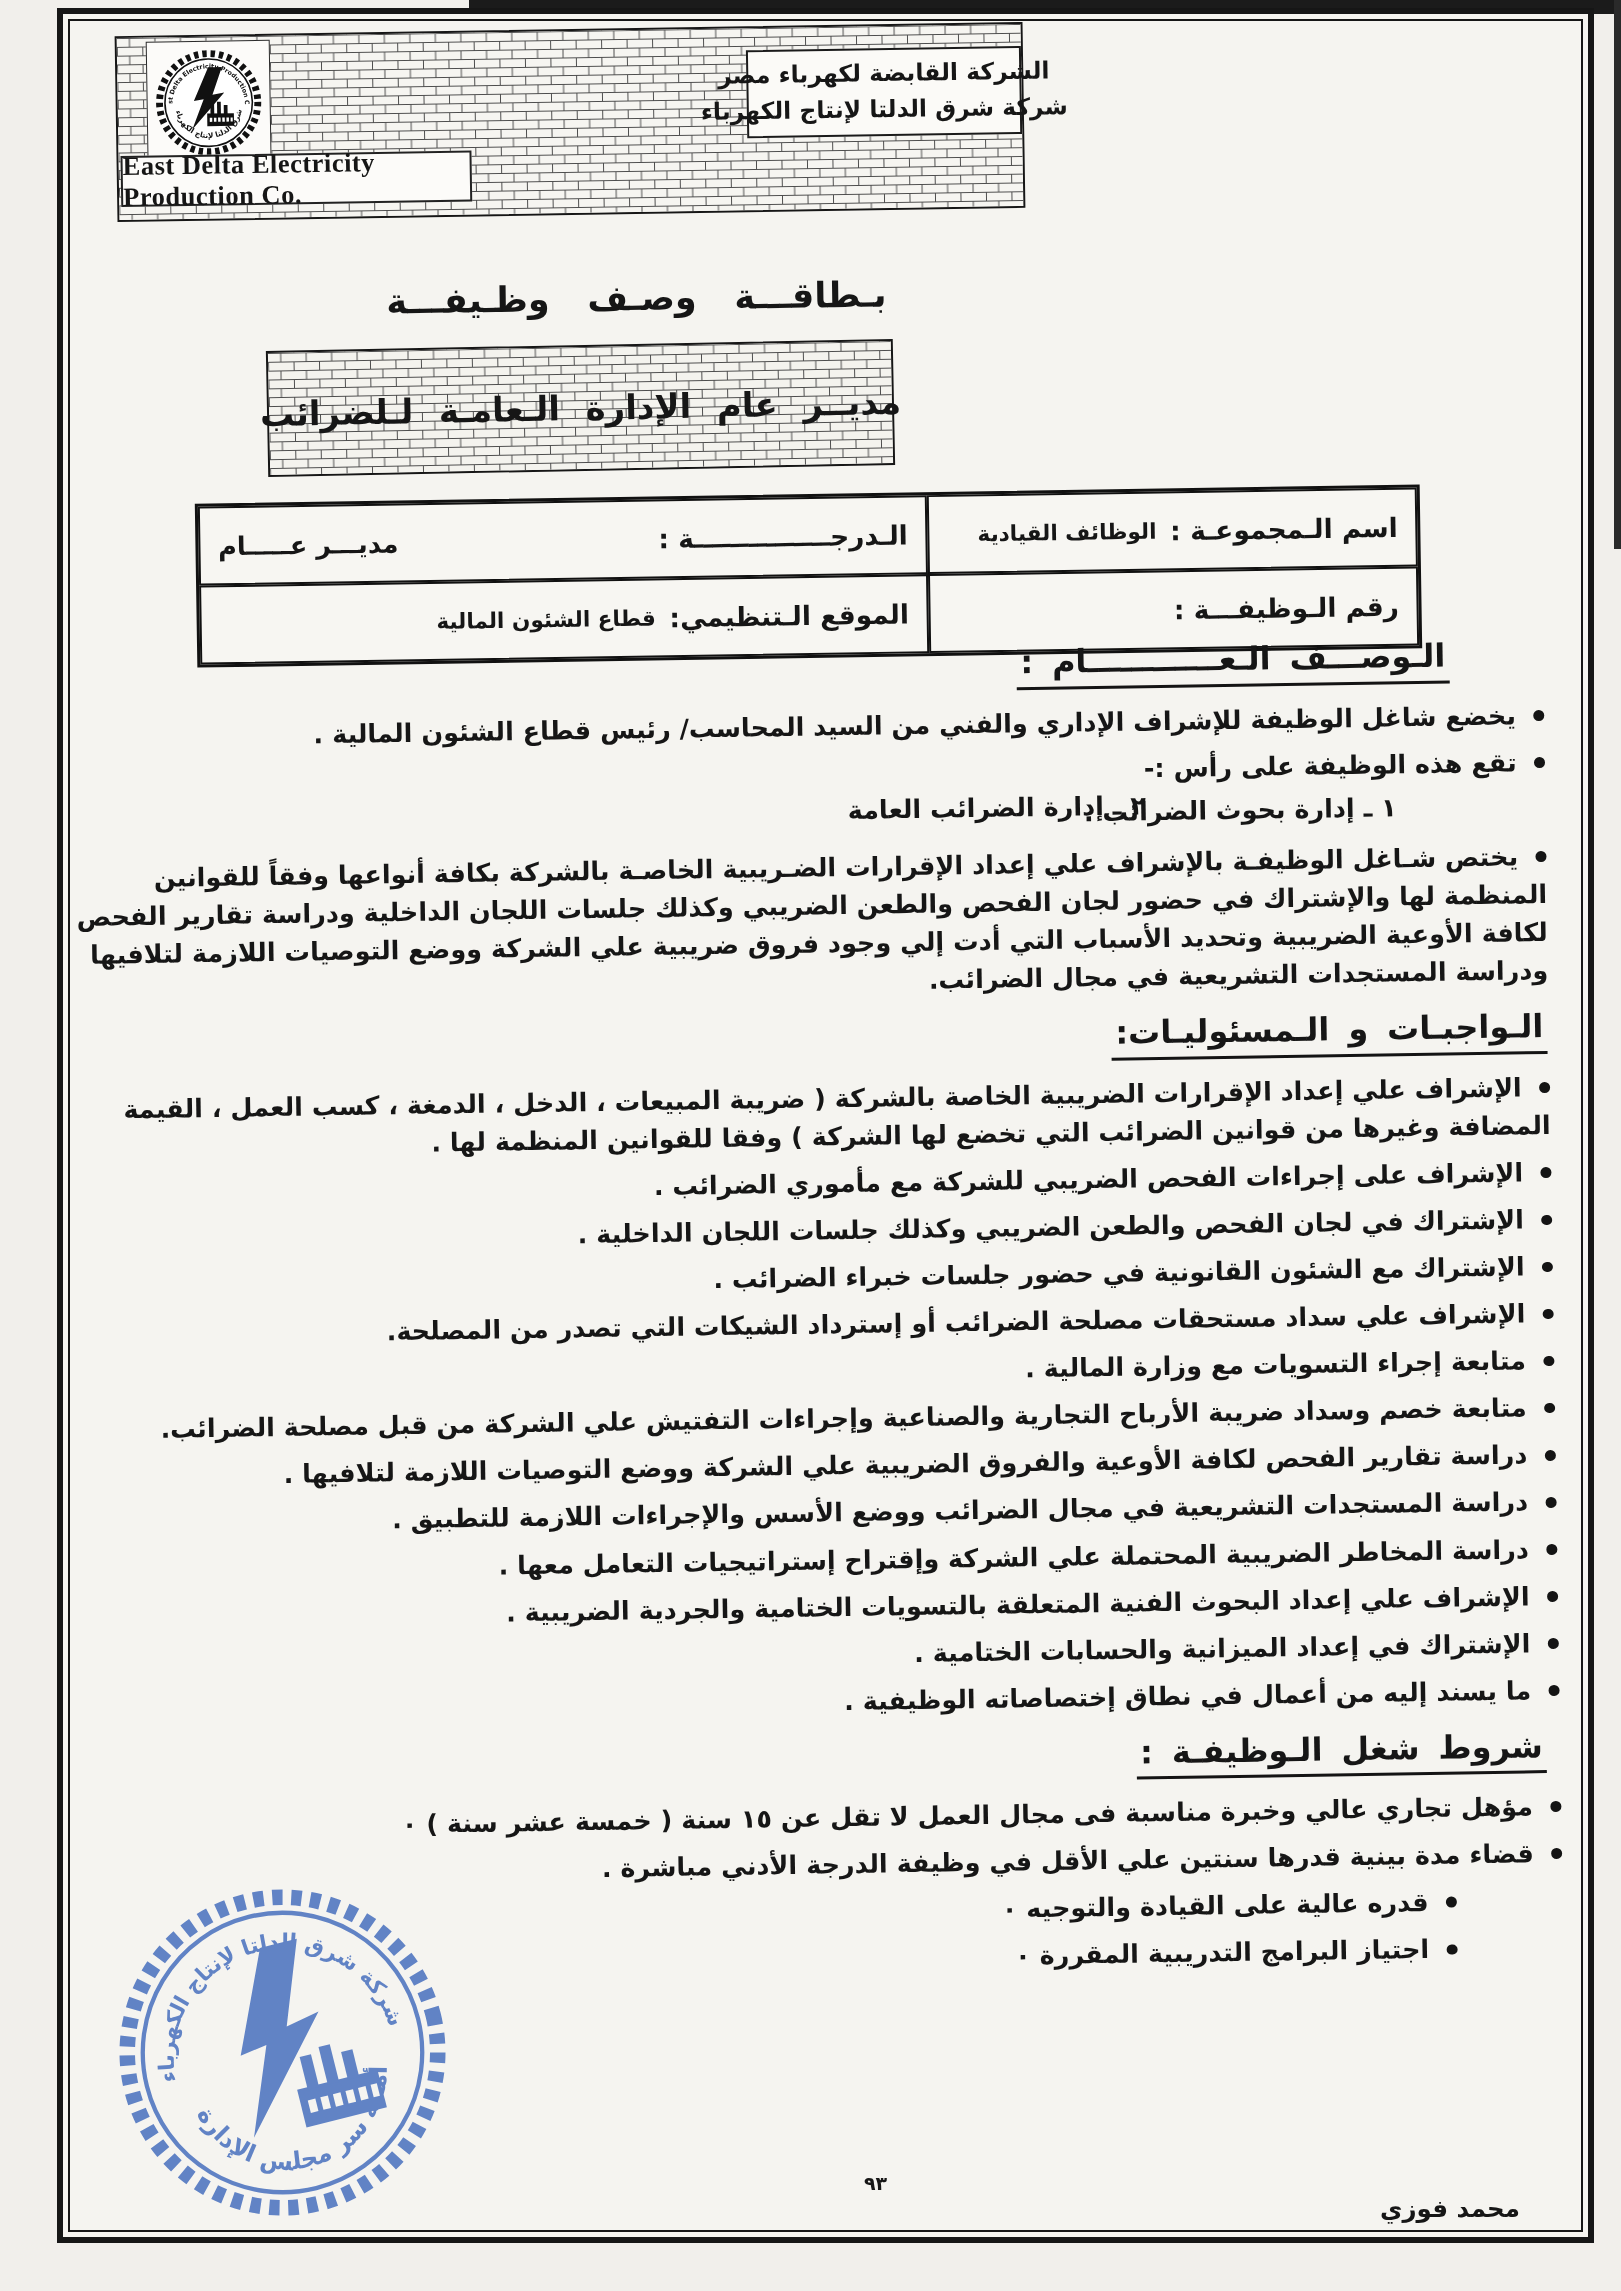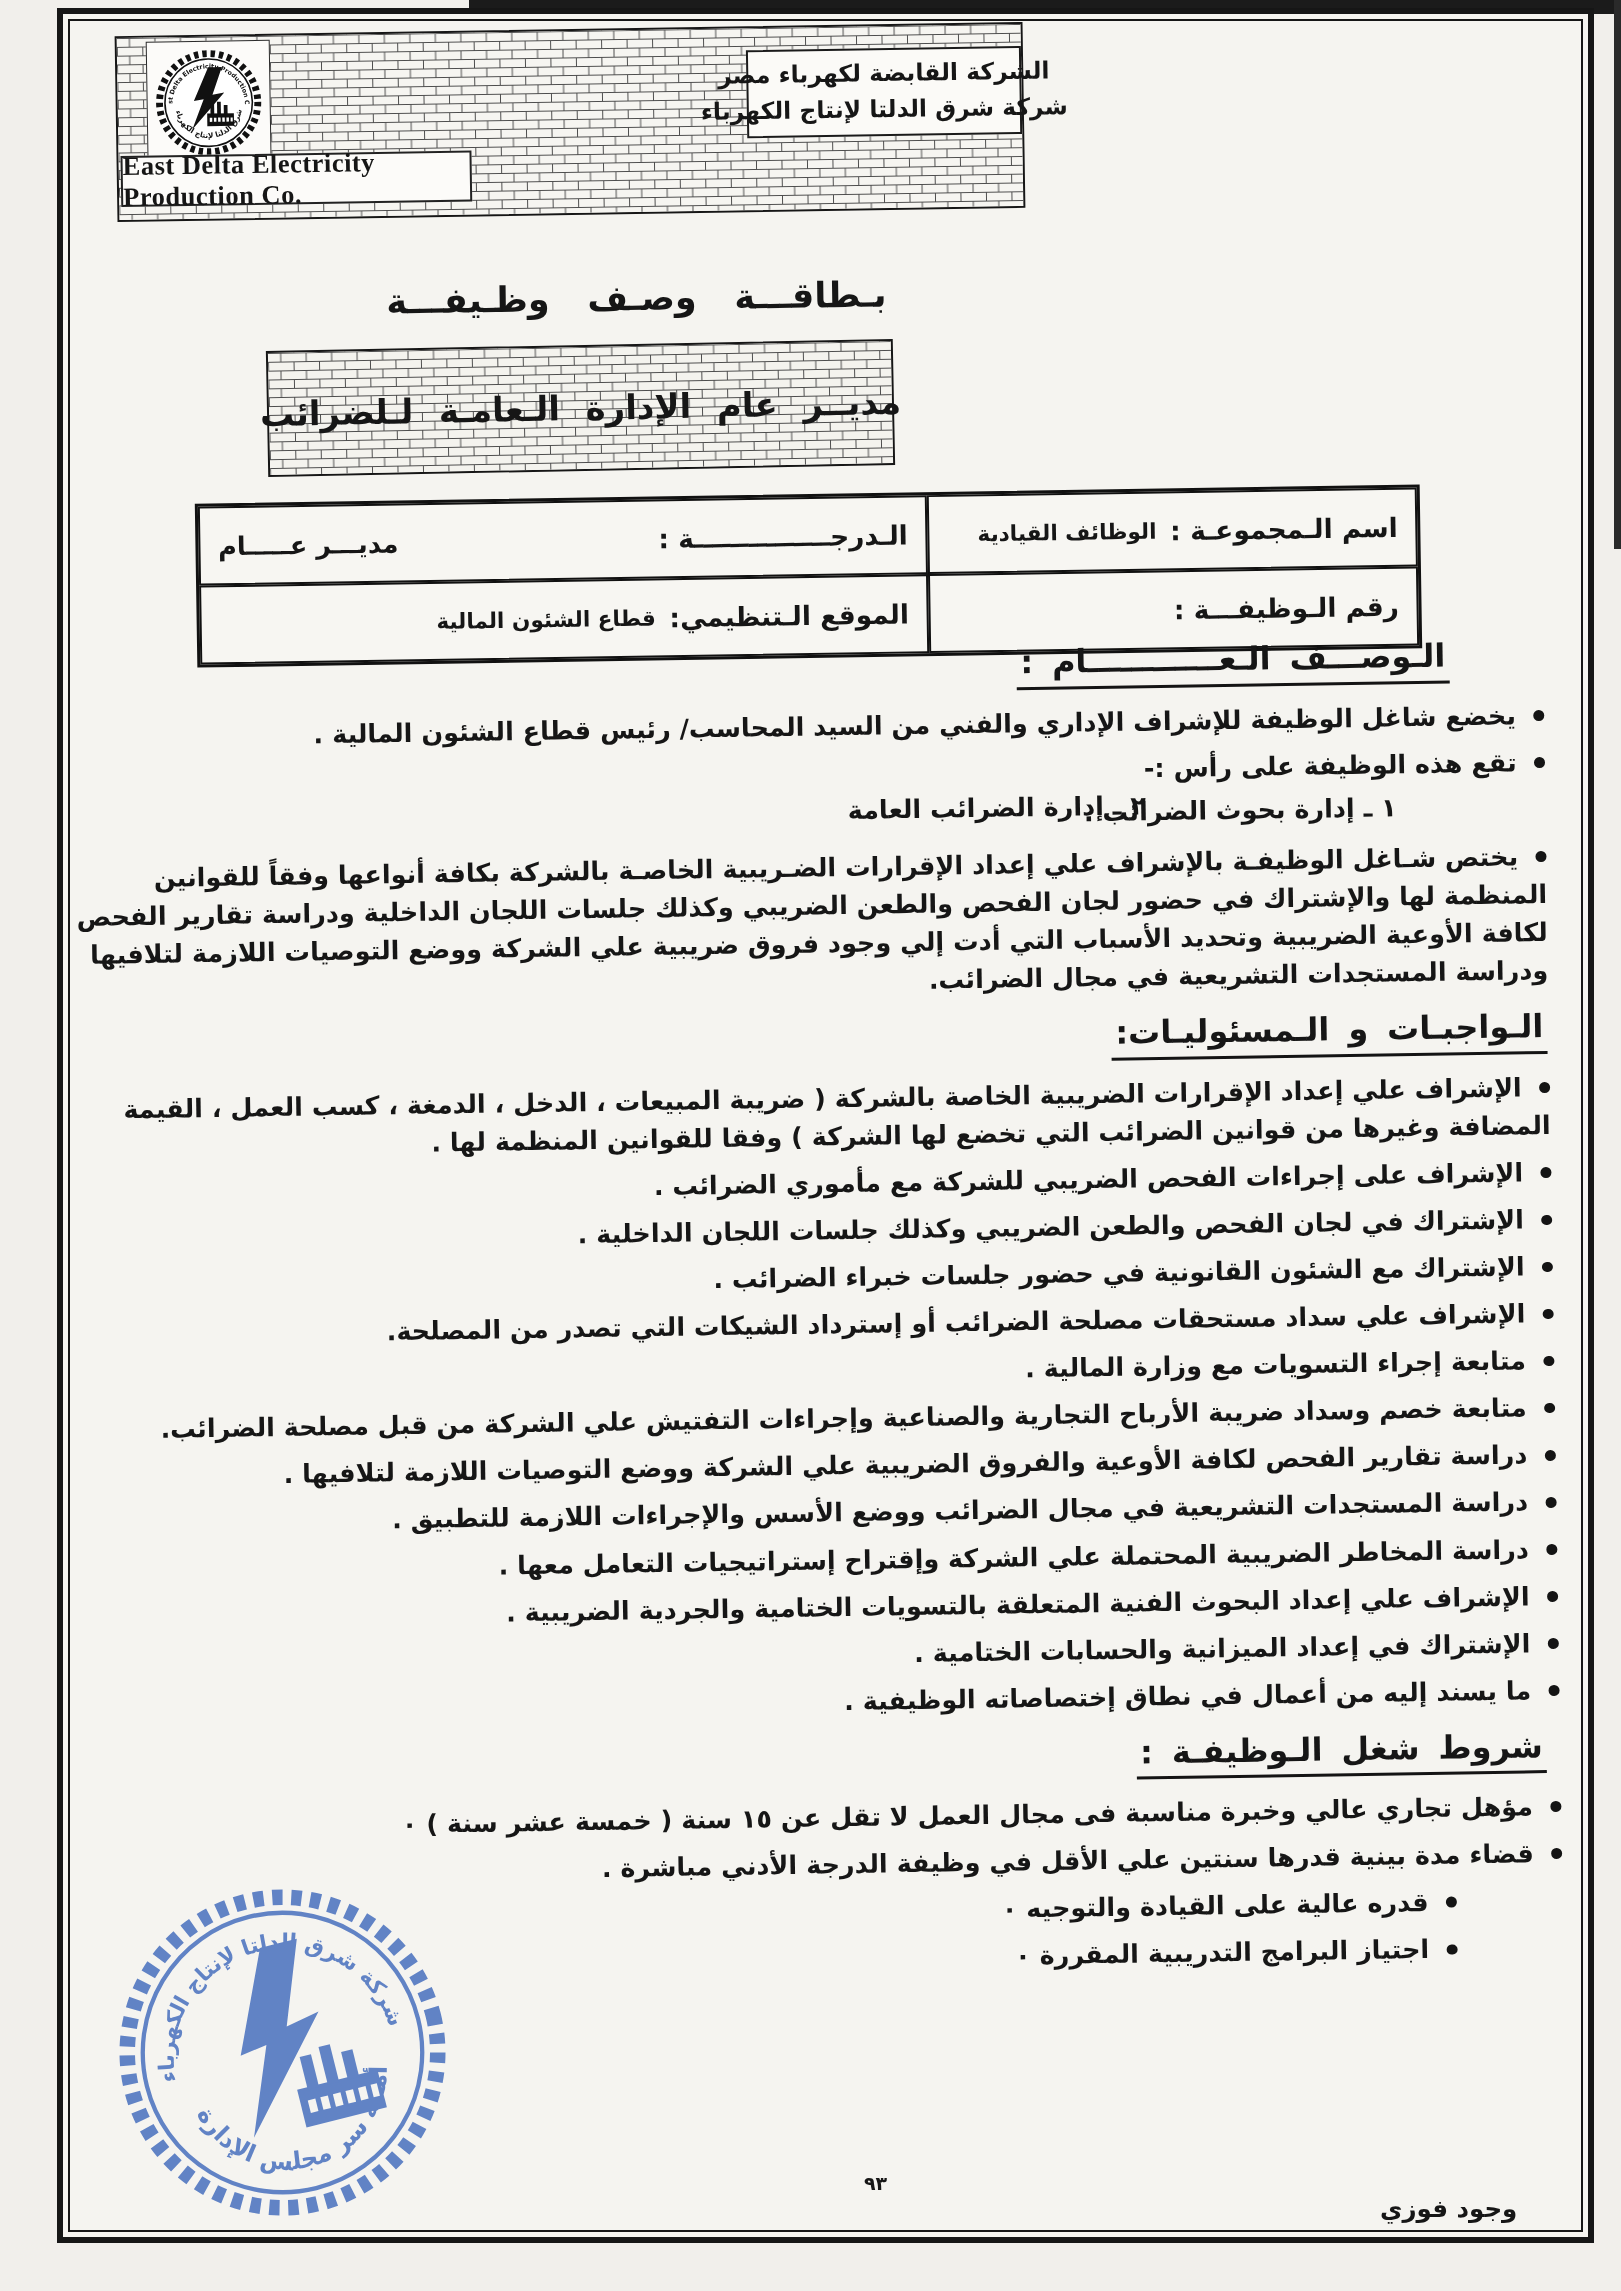--- a/index.html
+++ b/index.html
@@ -225,14 +225,14 @@
         <rect x="11" y="11" width="3" height="5"></rect>
           <rect x="16" y="11" width="3" height="5"></rect>
         <rect x="21" y="11" width="3" height="5"></rect>
           <rect x="26" y="11" width="2.5" height="5"></rect>
       </g>
     </g>
   </svg>
 </div>
 
 <div class="pg-num">٩٣</div>
-<div class="signature">وجود فوزي</div>
+<div class="signature">محمد فوزي</div>
 
 
 </body></html>

